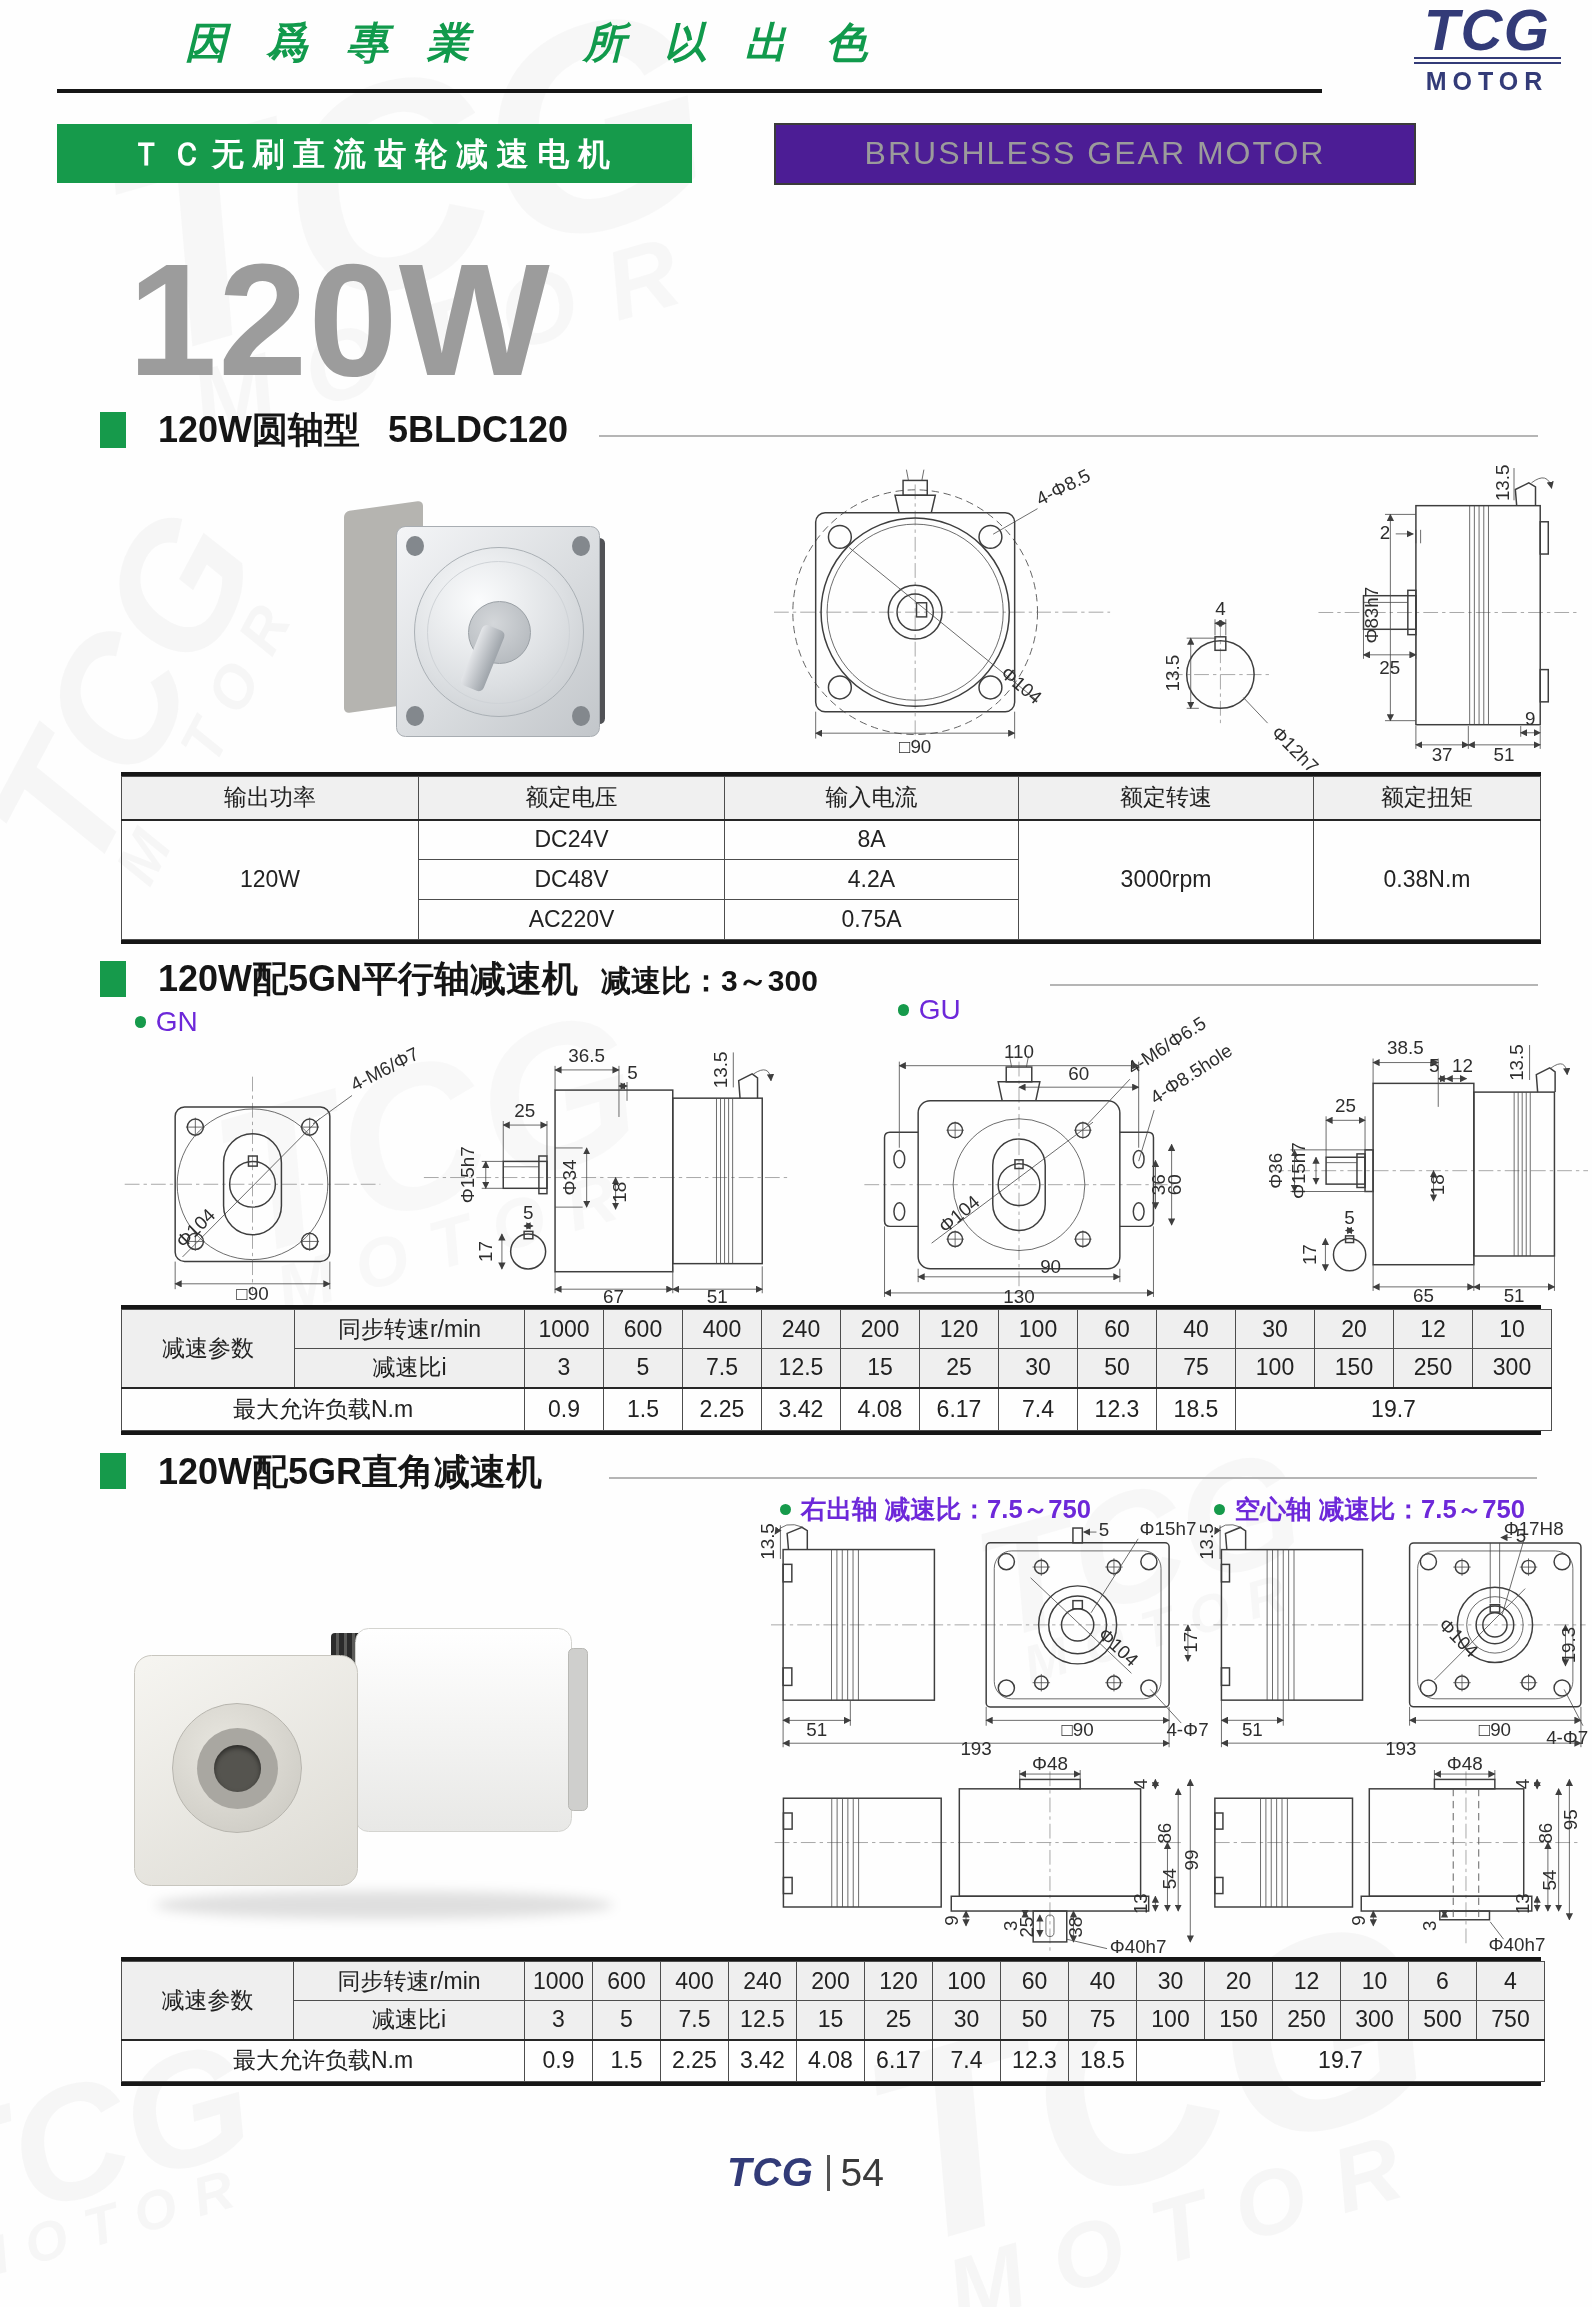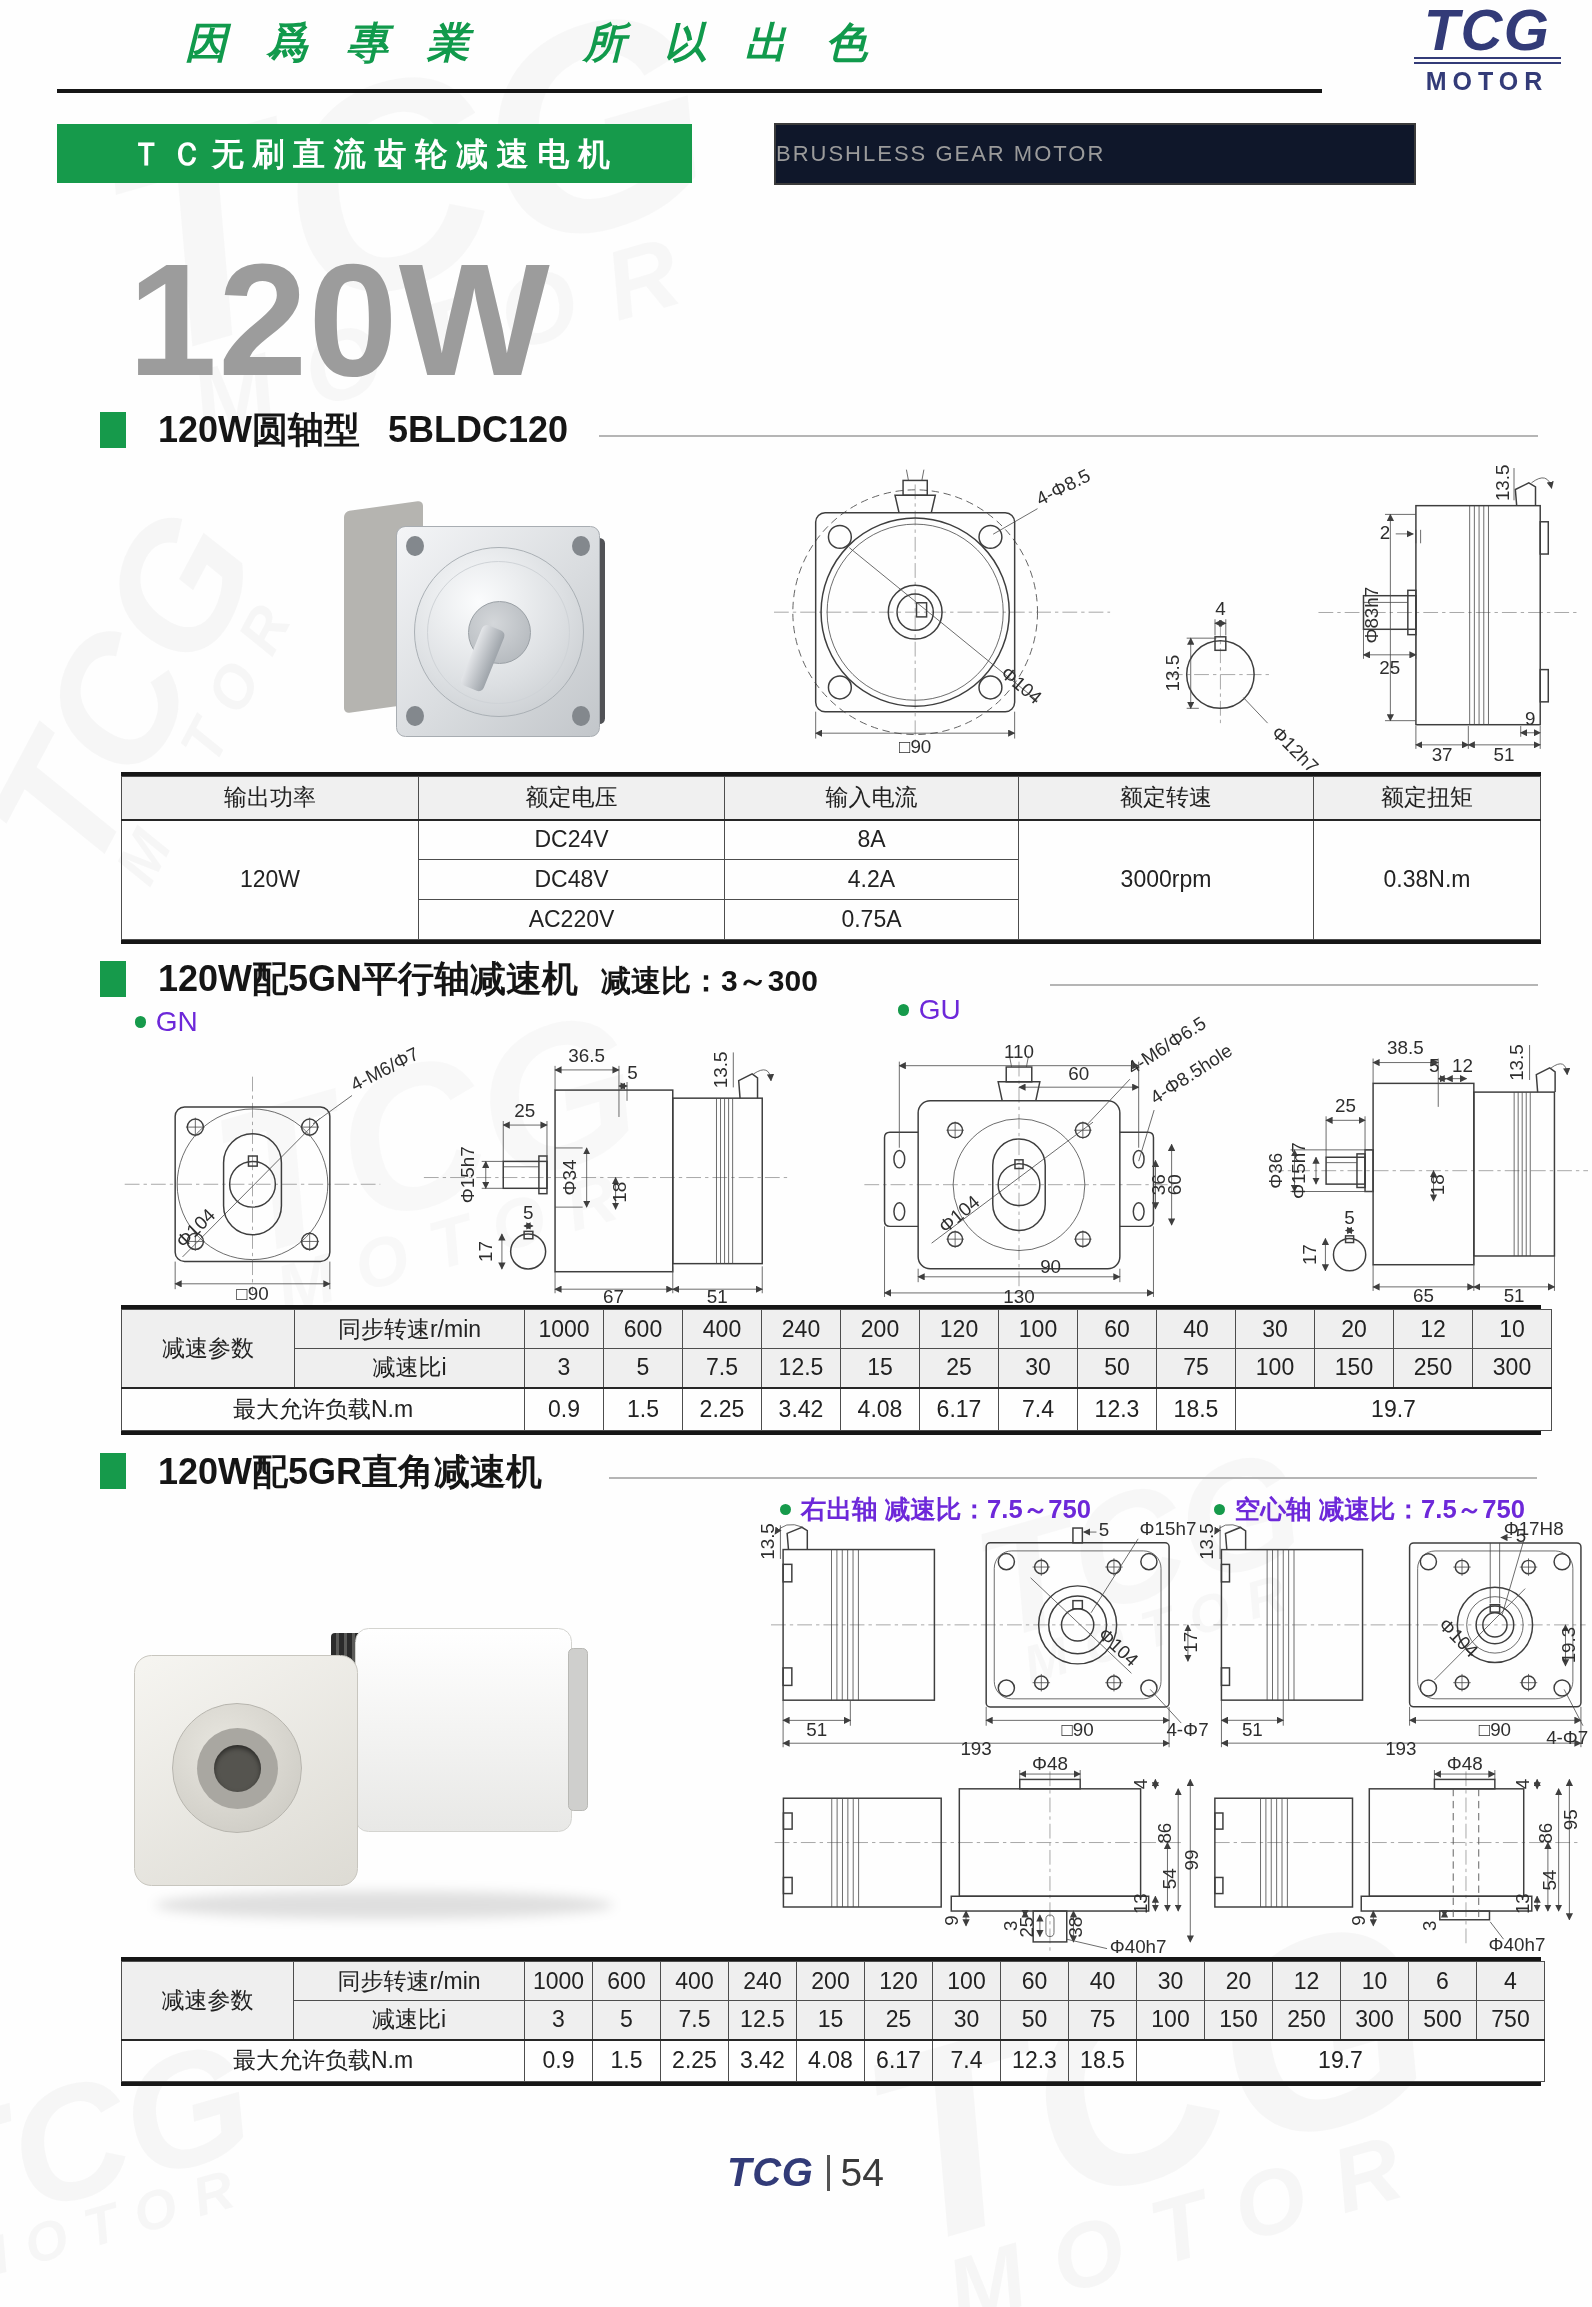--- a/index.html
+++ b/index.html
@@ -14,22 +14,22 @@
           font-style:italic;color:#119a4c;letter-spacing:13.5px;white-space:nowrap;}
   .slogan .gap{display:inline-block;width:101px;}
   .logo{position:absolute;left:1403px;top:4px;z-index:2;width:168px;text-align:center;}
   .logo .tcg{font-size:58px;line-height:.9;font-weight:900;font-style:italic;color:#333b78;letter-spacing:1.3px;}
   .logo .stripes{margin:1.3px auto 1.3px;width:147px;height:8.7px;
       background:repeating-linear-gradient(#333b78 0 2px,transparent 2px 5.4px);}
   .logo .motor{font-size:25px;font-weight:900;color:#333b78;letter-spacing:6px;}
   .rule{position:absolute;left:57px;top:89px;width:1265px;height:4px;background:#161616;z-index:2;}
   .banner{position:absolute;left:57px;top:124px;width:635px;height:59px;background:#169a4b;z-index:2;
           color:#fff;font-size:32px;font-weight:700;letter-spacing:8.7px;text-align:center;line-height:61px;white-space:nowrap;}
-  .banner-en{position:absolute;left:774px;top:123px;width:638px;height:58px;background:#0f172a;z-index:2;
-          border:2px solid #3b3b3b;color:#9b9b9b;font-size:22px;letter-spacing:2px;text-align:left;line-height:57px;}
+  .banner-en{position:absolute;left:774px;top:123px;width:638px;height:58px;background:#4c1d95;z-index:2;
+          border:2px solid #3b3b3b;color:#9b9b9b;font-size:32px;letter-spacing:2px;text-align:center;line-height:57px;}
   .power{position:absolute;left:128px;top:244px;z-index:2;font-size:160px;font-weight:800;color:#9c9c9c;line-height:.95;letter-spacing:1.3px;}
   
   .sq{position:absolute;width:25.6px;height:36px;background:#169a4b;z-index:2;}
   .shead{position:absolute;z-index:2;font-size:36px;font-weight:700;color:#151515;white-space:nowrap;}
   .shead .model{margin-left:28px;}
   .shead .note{font-size:30px;margin-left:23px;}
   .sline{position:absolute;height:2px;background:#b5b5b5;z-index:1;}
   .bullet{position:absolute;z-index:2;font-size:28px;color:#6d28d9;white-space:nowrap;display:flex;align-items:center;}
   .bullet .dot{width:11.4px;height:11.4px;border-radius:50%;background:#169a4b;margin-right:9.4px;flex:0 0 auto;}
   .bullet.small{font-size:25.6px;font-weight:700;}

